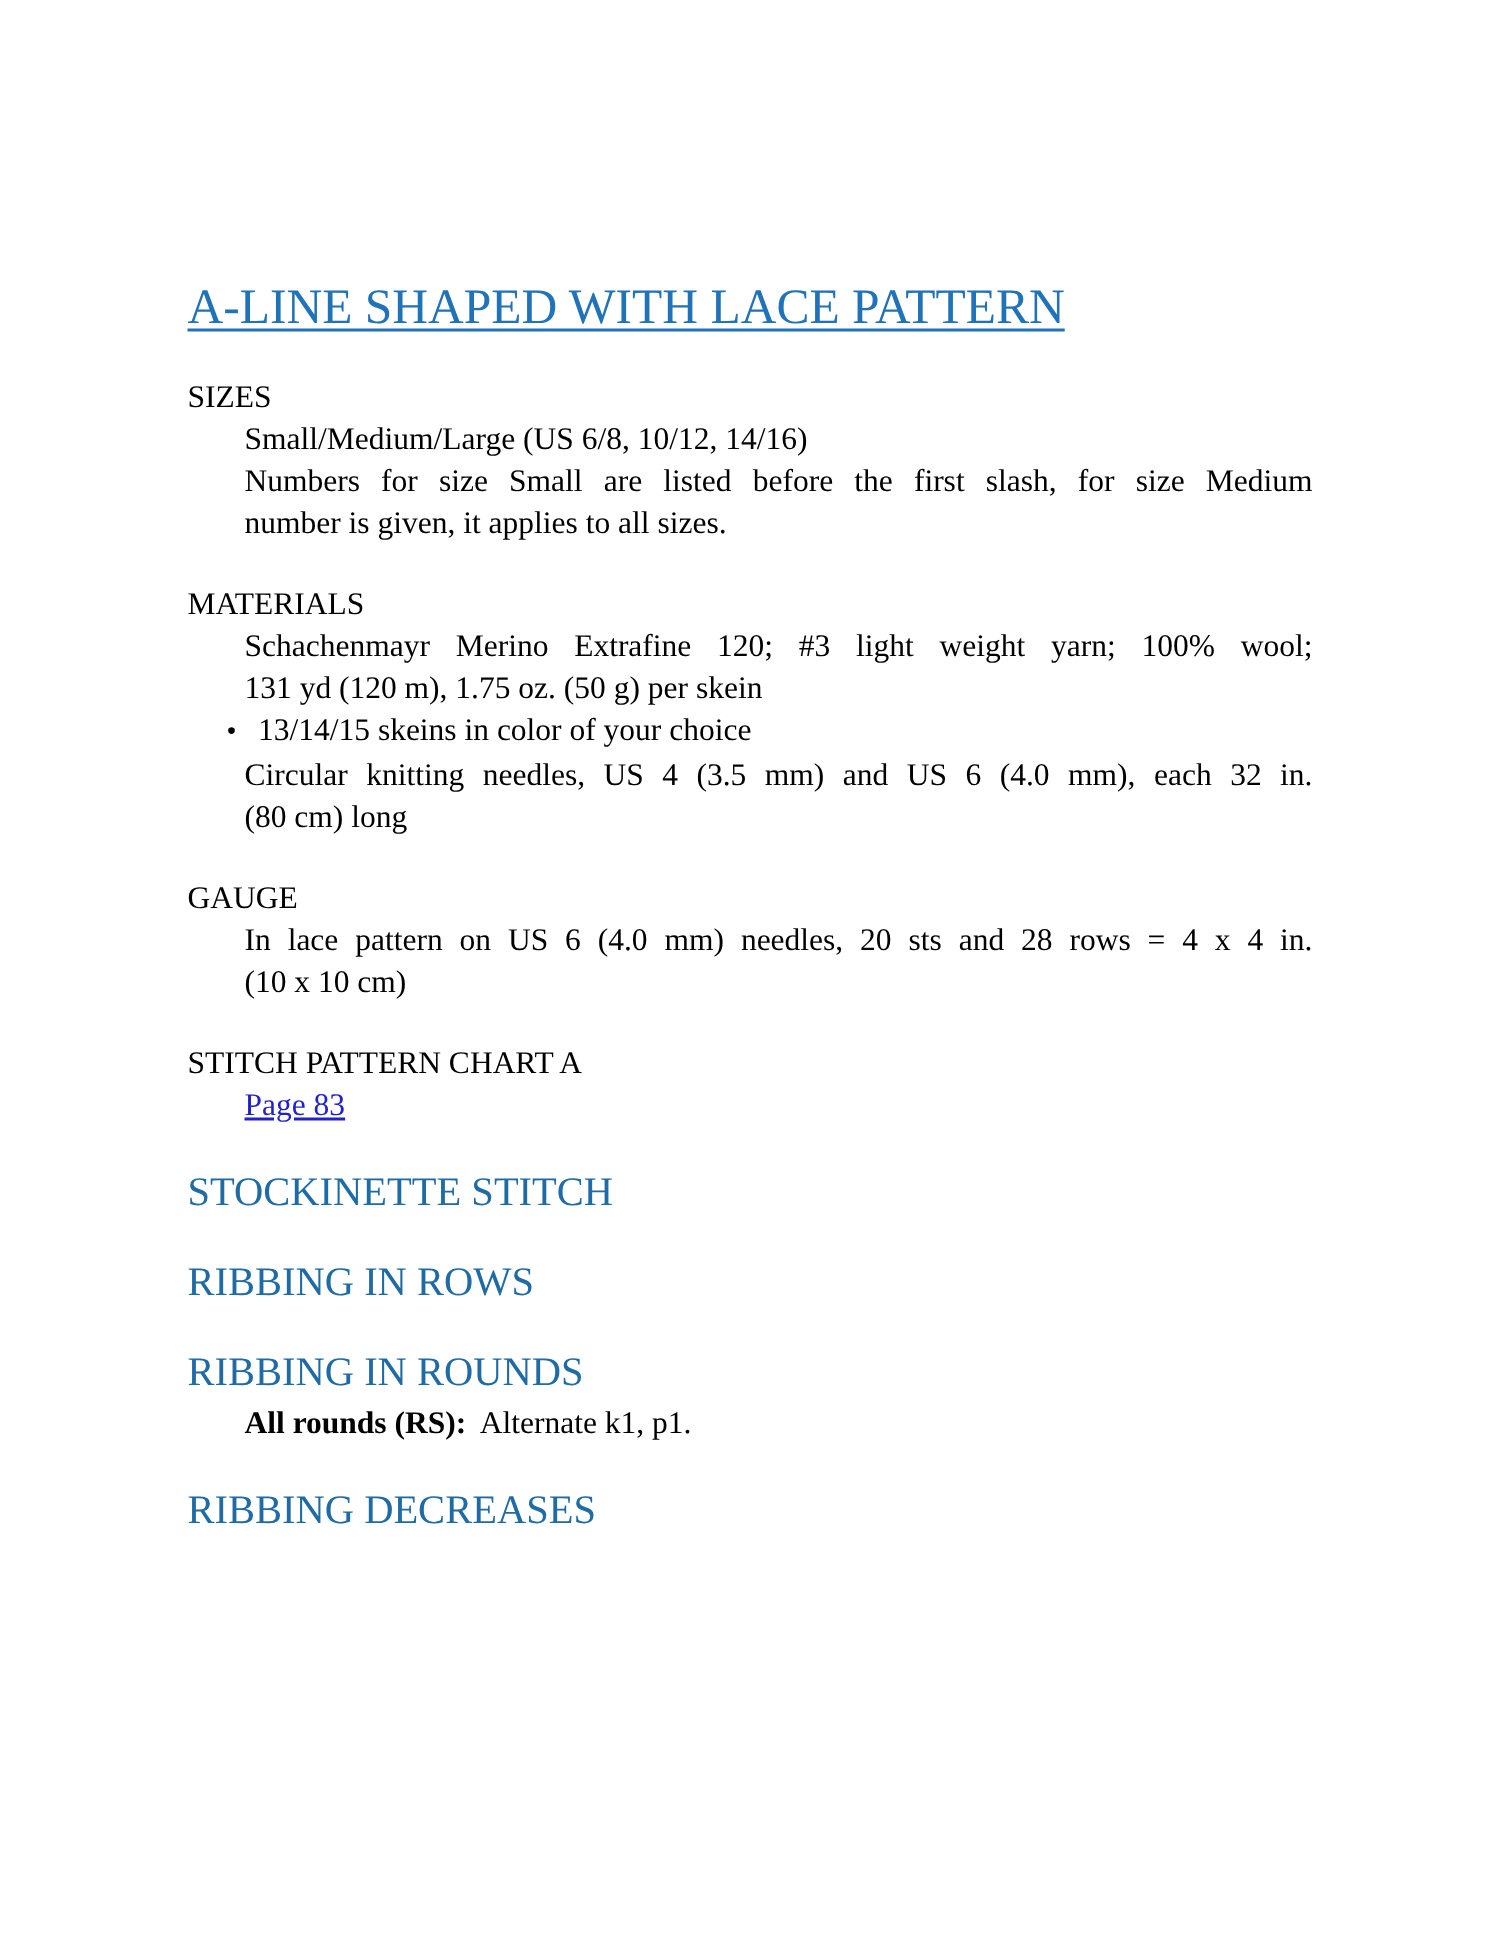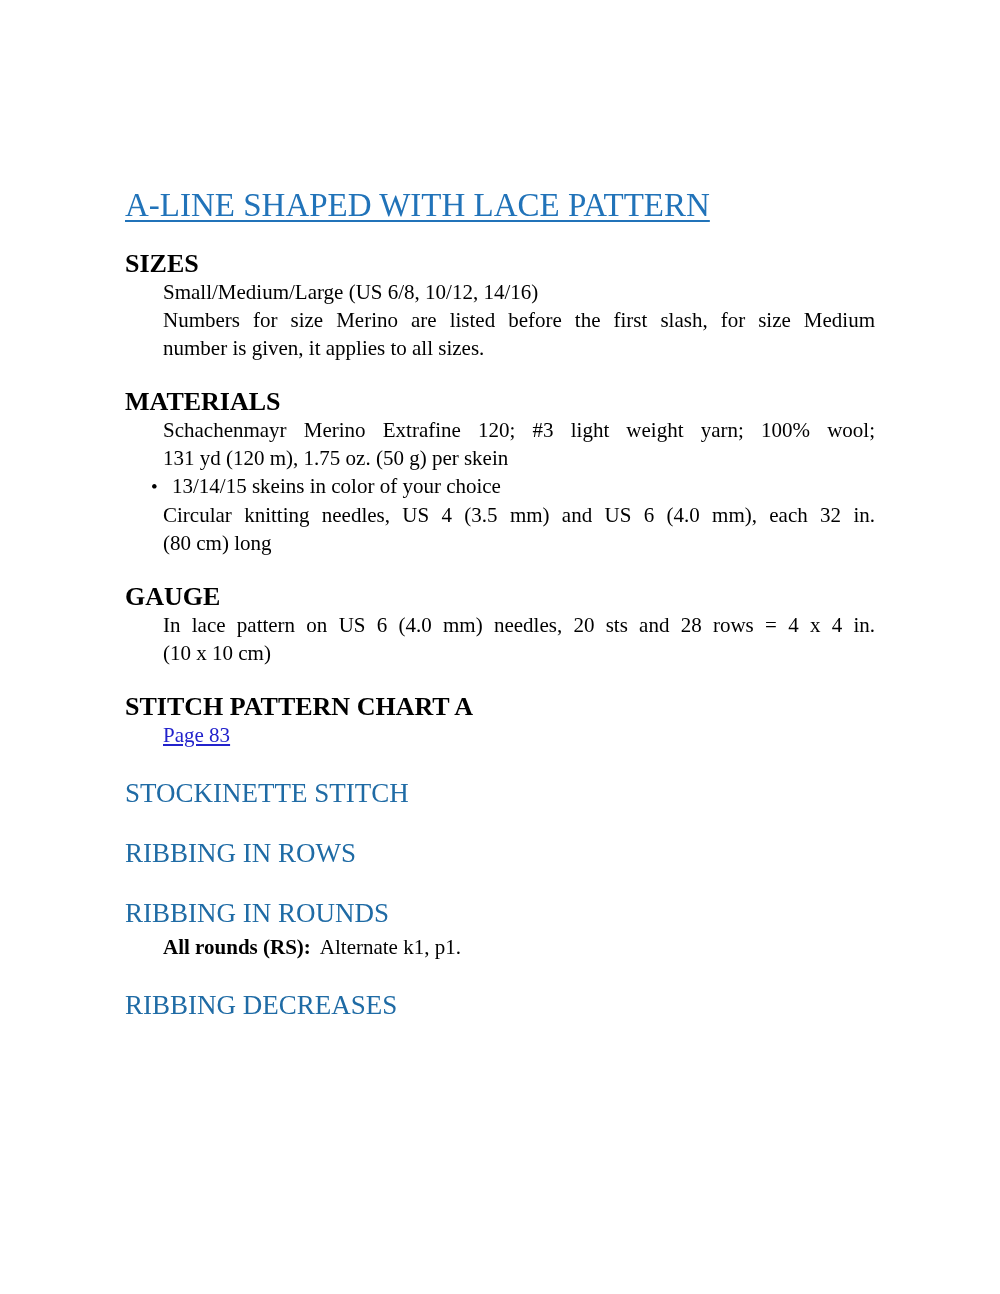--- a/index.html
+++ b/index.html
@@ -27,23 +27,23 @@
     margin: 0 0 26px 0;
     color: var(--title-blue);
     text-decoration: underline;
     text-decoration-thickness: 2px;
     text-underline-offset: 4px;
   }
   section { margin-top: 26px; }
   section.first { margin-top: 0; }
   section.bsec { margin-top: 28px; }
   .label {
-    font-size: 26px;
+    font-size: 21px;
     line-height: 28px;
-    font-weight: bold;
+    font-weight: normal;
   }
   .bheading {
     font-size: 27px;
     line-height: 32px;
     font-weight: normal;
     margin: 0 0 4px 0;
     color: var(--heading-blue);
     font-family: Liberation Serif, serif;
   }
   .indent {
@@ -76,21 +76,21 @@
 <body>
 
 <div class="page">
 
   <h1 class="title">A-LINE SHAPED WITH LACE PATTERN</h1>
 
   <section class="first">
     <div class="label">SIZES</div>
     <div class="indent">
       <div class="line">Small/Medium/Large (US 6/8, 10/12, 14/16)</div>
-      <div class="line j">Numbers for size Merino are listed before the first slash, for size Medium</div>
+      <div class="line j">Numbers for size Small are listed before the first slash, for size Medium</div>
       <div class="line">number is given, it applies to all sizes.</div>
     </div>
   </section>
 
   <section>
     <div class="label">MATERIALS</div>
     <div class="indent">
       <div class="line j">Schachenmayr Merino Extrafine 120; #3 light weight yarn; 100% wool;</div>
       <div class="line">131 yd (120 m), 1.75 oz. (50 g) per skein</div>
       <div class="line bullet-row">

